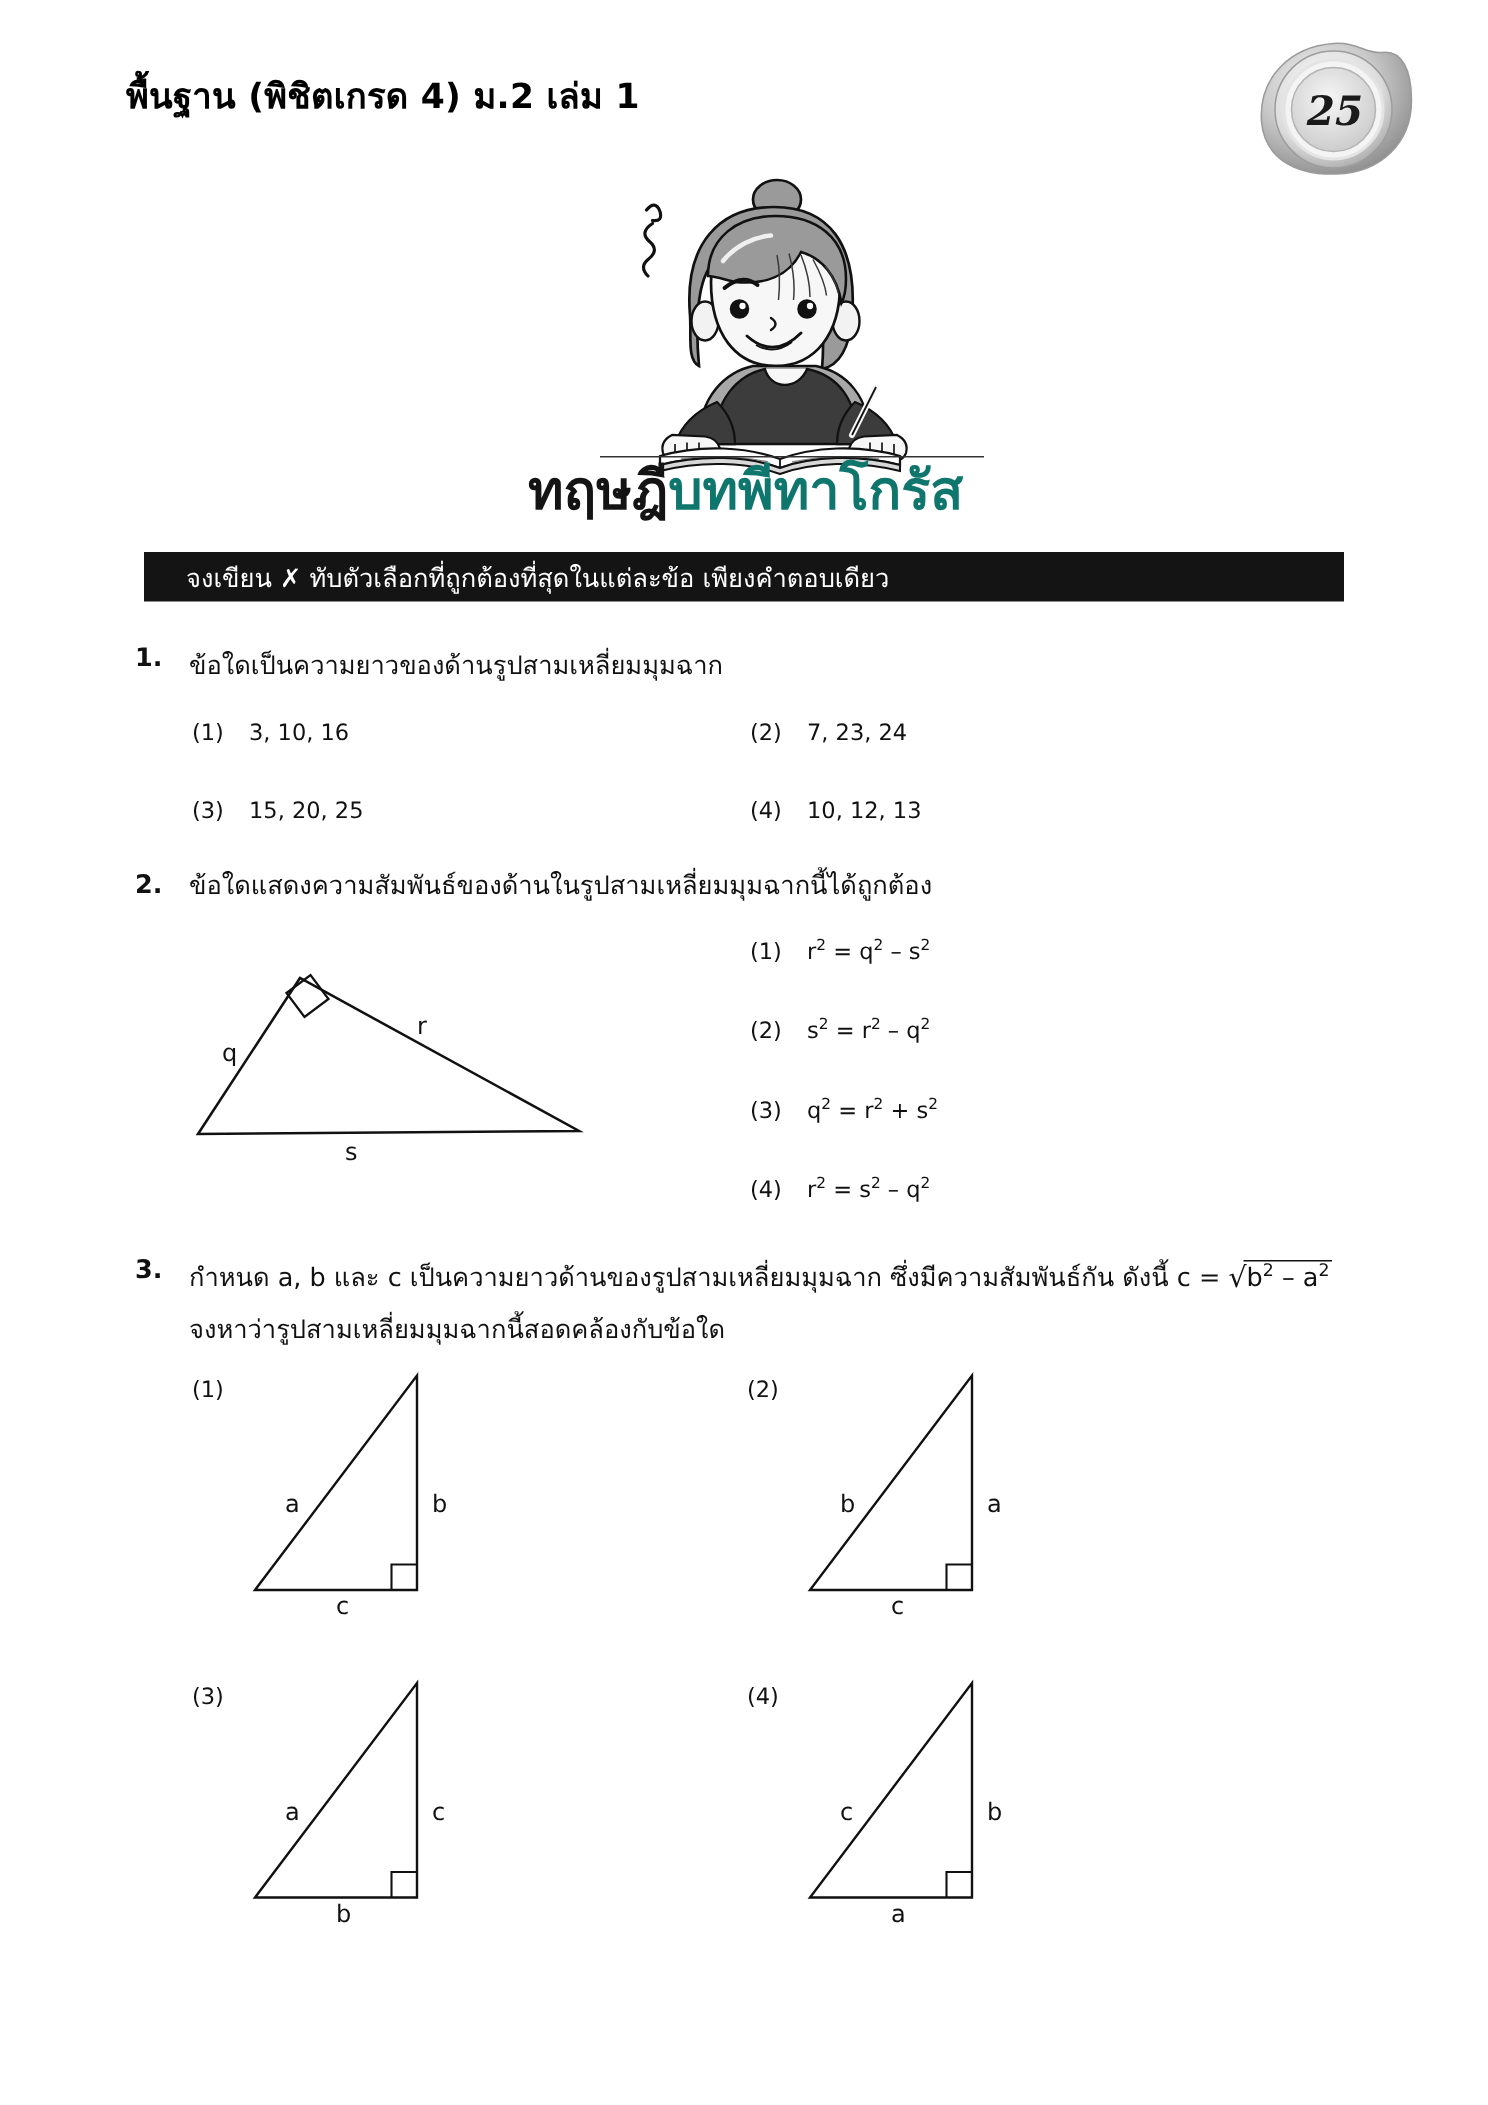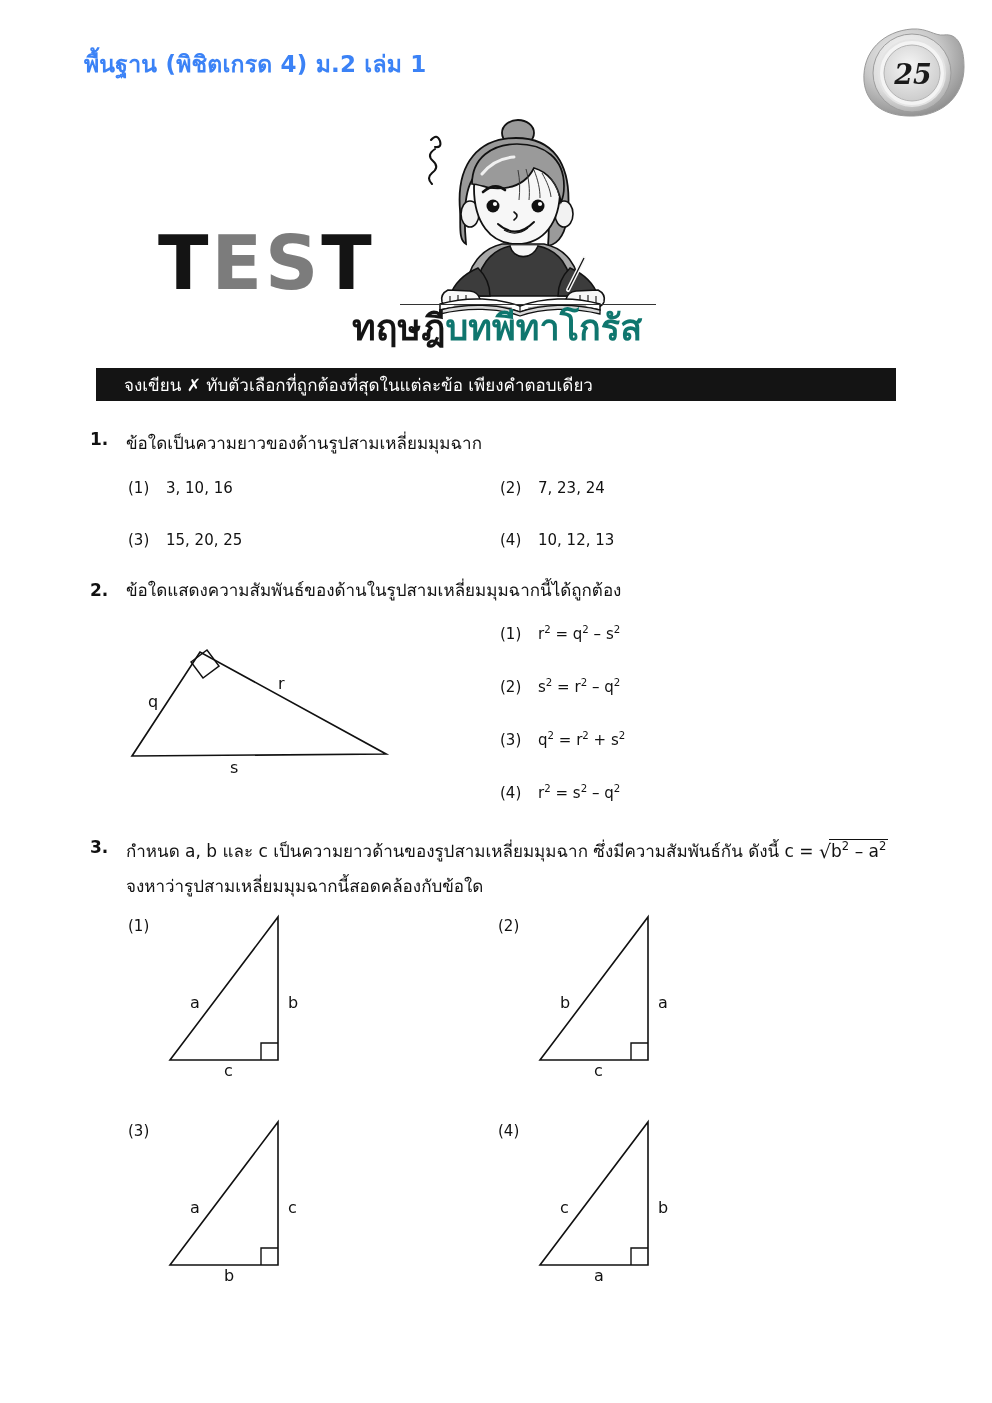--- a/index.html
+++ b/index.html
@@ -20,28 +20,28 @@
   }
 
   
   #header-title {
     position: absolute;
     left: 84px;
     top: 46px;
     font-size: 23px;
     font-weight: bold;
     letter-spacing: 0.2px;
-    color: #3b82f6;
+    color: #000000;
     white-space: nowrap;
   }
 
   
   #page-badge {
     position: absolute;
-    left: 852px;
+    left: 829px;
     top: 23px;
     width: 118px;
     height: 100px;
   }
   #page-badge .badge-num {
     position: absolute;
     left: 0;
     top: 0;
     width: 118px;
     height: 100px;
@@ -218,21 +218,20 @@
       <path d="M12,58 C10,28 32,8 60,6 C76,5 82,13 92,12 C106,10 112,24 112,44 C112,72 92,92 62,93 C34,94 14,82 12,58 Z" fill="url(#badgeOuter)" stroke="#9a9a9a" stroke-width="1"></path>
       <circle cx="60" cy="50" r="39" fill="url(#badgeRing)" stroke="#9d9d9d" stroke-width="1"></circle>
       <circle cx="60" cy="50" r="33" fill="#f4f4f4" stroke="#e4e4e4" stroke-width="2"></circle>
       <circle cx="60" cy="50" r="28" fill="url(#badgeInner)" stroke="#b4b4b4" stroke-width="1"></circle>
     </svg>
     <div class="badge-num">25</div>
   </div>
 
   <div id="logo-block">
 
-    <div id="logo-test"><span class="dark">T</span><span class="gray">ES</span><span class="dark">T</span></div>
 
     <div id="logo-girl">
       <svg width="250" height="200" viewBox="0 0 250 200">
 
         <path d="M33,22 q6,-7 9,1 q2,7 -5,6 M37,31 q-9,6 -2,12 q7,6 -1,12 q-6,5 0,11" fill="none" stroke="#111" stroke-width="2.1" stroke-linecap="round"></path>
 
         <ellipse cx="120" cy="15" rx="16" ry="13" fill="#9a9a9a" stroke="#111" stroke-width="1.8"></ellipse>
 
         <path d="M62,92 C58,44 82,20 118,20 C154,20 174,44 170,94 C168,116 160,126 150,128
                  C152,104 150,72 140,56 C120,40 86,42 74,62 C66,76 66,104 68,126 C60,122 63,106 62,92 Z" fill="#9a9a9a" stroke="#111" stroke-width="1.8"></path>

